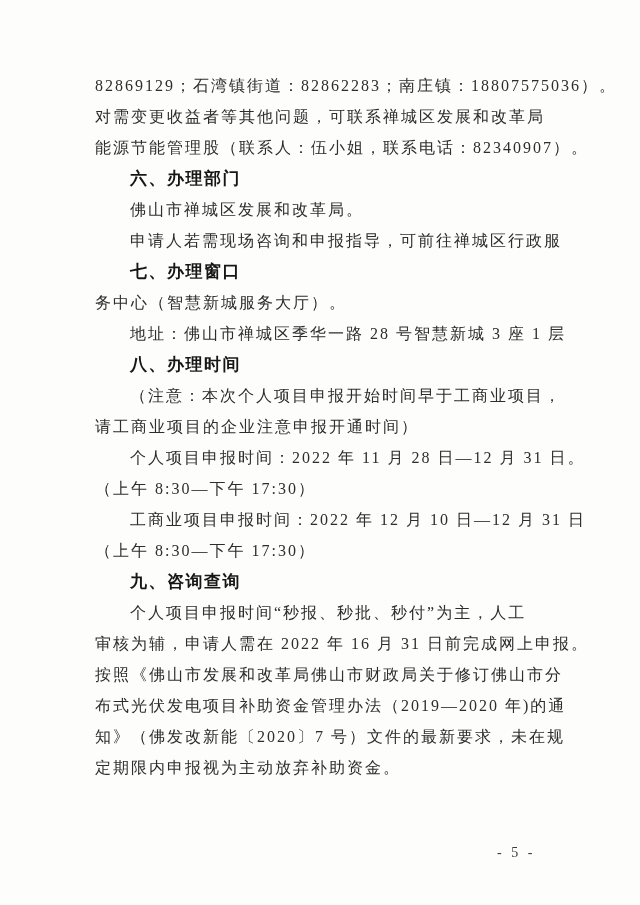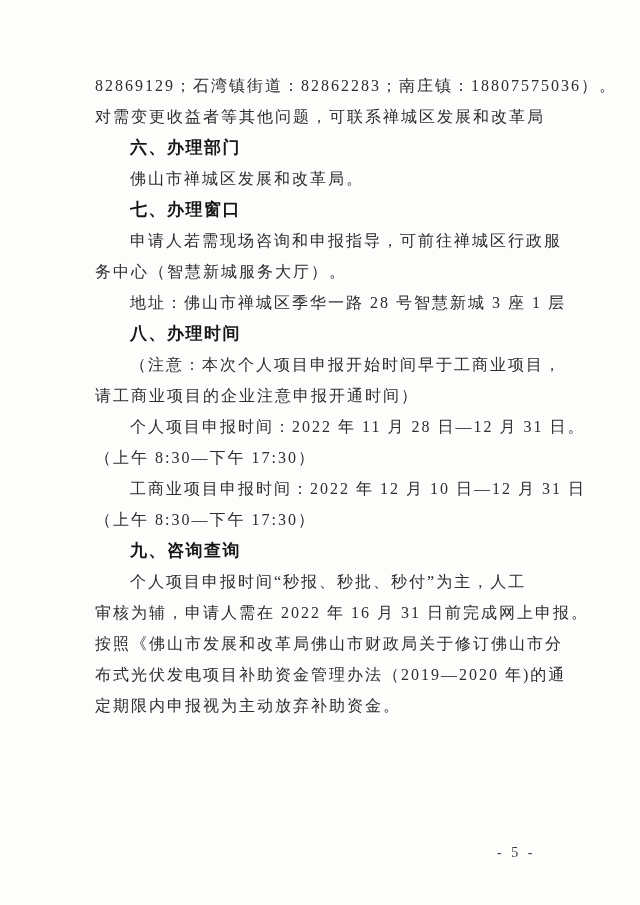--- a/index.html
+++ b/index.html
@@ -53,34 +53,36 @@
     font-family: "Liberation Serif", "DejaVu Serif", serif;
   }
 </style>
 </head>
 <body>
 
 <div class="page">
   <div class="content" id="document-lines">
       <div class="line">82869129；石湾镇街道：82862283；南庄镇：18807575036）。</div>
       <div class="line">对需变更收益者等其他问题，可联系禅城区发展和改革局</div>
+      <div class="line">能源节能管理股（联系人：伍小姐，联系电话：82340907）。</div>
       <div class="line heading indent">六、办理部门</div>
       <div class="line indent">佛山市禅城区发展和改革局。</div>
+      <div class="line indent">申请人若需现场咨询和申报指导，可前往禅城区行政服</div>
       <div class="line heading indent">七、办理窗口</div>
-      <div class="line indent">申请人若需现场咨询和申报指导，可前往禅城区行政服</div>
       <div class="line">务中心（智慧新城服务大厅）。</div>
       <div class="line indent">地址：佛山市禅城区季华一路 28 号智慧新城 3 座 1 层</div>
       <div class="line heading indent">八、办理时间</div>
       <div class="line indent">（注意：本次个人项目申报开始时间早于工商业项目，</div>
       <div class="line">请工商业项目的企业注意申报开通时间）</div>
       <div class="line indent"><span class="u">个人项目申报时间：2022 年 11 月 28 日—12 月 31 日</span><span>。</span></div>
       <div class="line">（上午 8:30—下午 17:30）</div>
       <div class="line indent"><span class="u">工商业项目申报时间：2022 年 12 月 10 日—12 月 31 日</span></div>
       <div class="line">（上午 8:30—下午 17:30）</div>
       <div class="line heading indent">九、咨询查询</div>
       <div class="line indent">个人项目申报时间“秒报、秒批、秒付”为主，人工</div>
       <div class="line">审核为辅，申请人需在 2022 年 16 月 31 日前完成网上申报。</div>
       <div class="line">按照《佛山市发展和改革局佛山市财政局关于修订佛山市分</div>
       <div class="line">布式光伏发电项目补助资金管理办法（2019—2020 年)的通</div>
+      <div class="line">知》（佛发改新能〔2020〕7 号）文件的最新要求，未在规</div>
       <div class="line">定期限内申报视为主动放弃补助资金。</div>
     </div>
   <div class="page-number">- 5 -</div>
 </div>
 
 </body></html>

